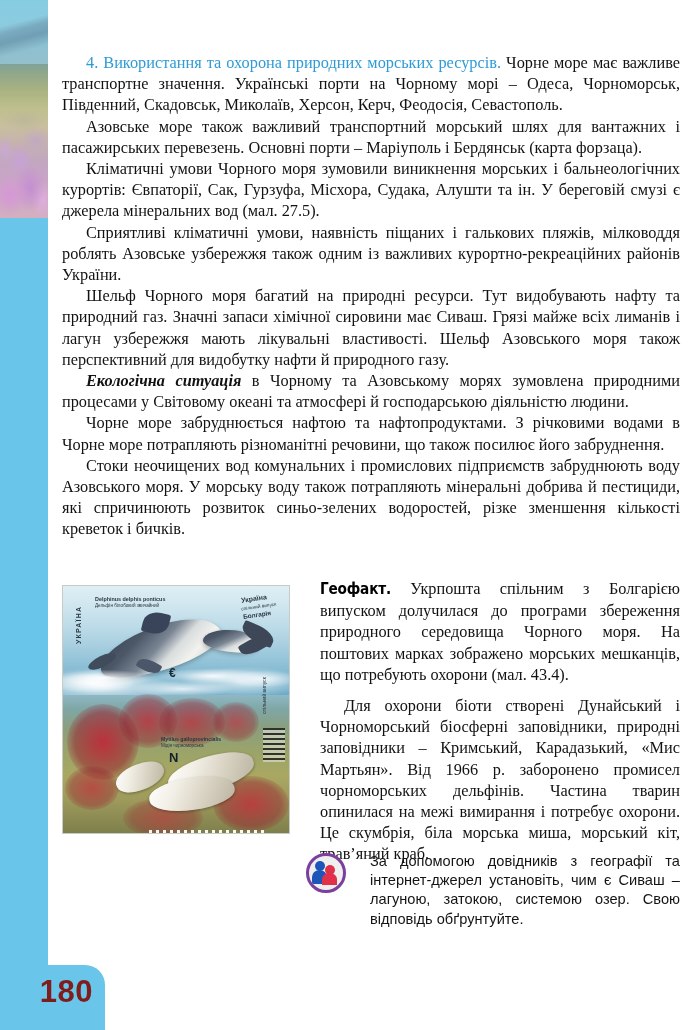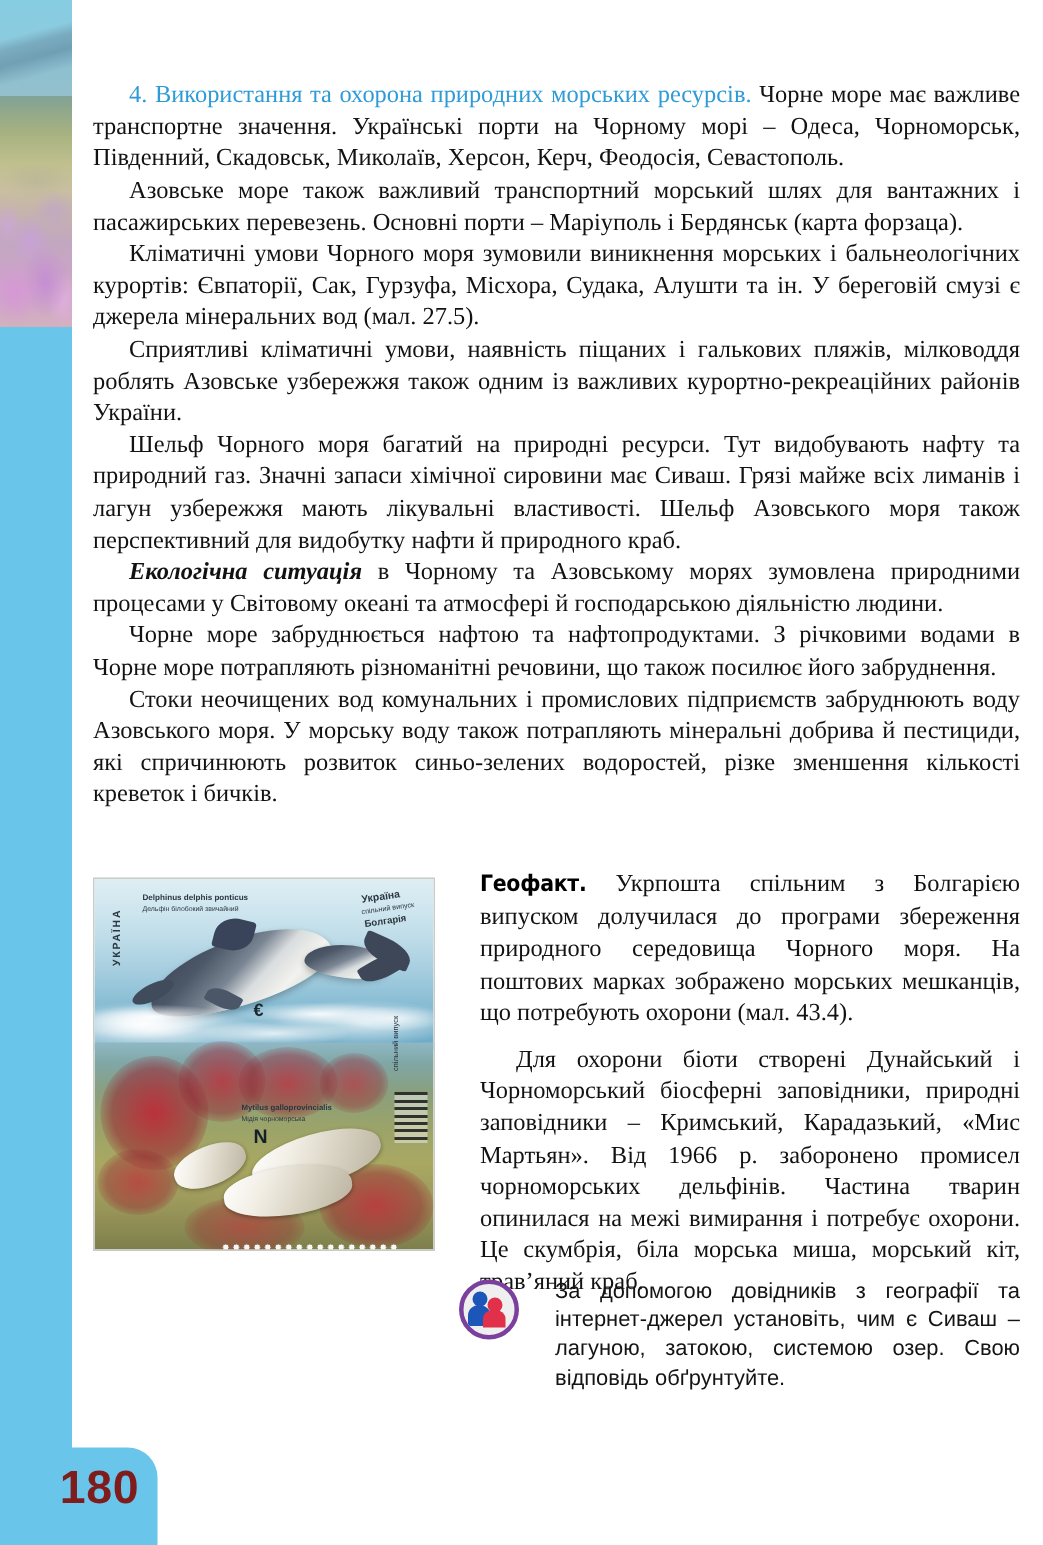--- a/index.html
+++ b/index.html
@@ -279,21 +279,21 @@
 <div id="content">
 
   <p class="para"><span class="sec-head">4. Використання та охорона природних морських ресурсів.</span><span> Чорне море має важливе транспортне значення. Українські порти на Чорному морі – Одеса, Чорноморськ, Південний, Скадовськ, Миколаїв, Херсон, Керч, Феодосія, Севастополь.</span></p>
 
   <p class="para">Азовське море також важливий транспортний морський шлях для вантажних і пасажирських перевезень. Основні порти – Маріуполь і Бердянськ (карта форзаца).</p>
 
   <p class="para">Кліматичні умови Чорного моря зумовили виникнення морських і бальнеологічних курортів: Євпаторії, Сак, Гурзуфа, Місхора, Судака, Алушти та ін. У береговій смузі є джерела мінеральних вод (мал. 27.5).</p>
 
   <p class="para">Сприятливі кліматичні умови, наявність піщаних і галькових пляжів, мілководдя роблять Азовське узбережжя також одним із важливих курортно-рекреаційних районів України.</p>
 
-  <p class="para">Шельф Чорного моря багатий на природні ресурси. Тут видобувають нафту та природний газ. Значні запаси хімічної сировини має Сиваш. Грязі майже всіх лиманів і лагун узбережжя мають лікувальні властивості. Шельф Азовського моря також перспективний для видобутку нафти й природного краб.</p>
+  <p class="para">Шельф Чорного моря багатий на природні ресурси. Тут видобувають нафту та природний газ. Значні запаси хімічної сировини має Сиваш. Грязі майже всіх лиманів і лагун узбережжя мають лікувальні властивості. Шельф Азовського моря також перспективний для видобутку нафти й природного газу.</p>
 
   <p class="para"><span class="ital">Екологічна ситуація</span><span> в Чорному та Азовському морях зумовлена природними процесами у Світовому океані та атмосфері й господарською діяльністю людини.</span></p>
 
   <p class="para">Чорне море забруднюється нафтою та нафтопродуктами. З річковими водами в Чорне море потрапляють різноманітні речовини, що також посилює його забруднення.</p>
 
   <p class="para">Стоки неочищених вод комунальних і промислових підприємств забруднюють воду Азовського моря. У морську воду також потрапляють мінеральні добрива й пестициди, які спричинюють розвиток синьо-зелених водоростей, різке зменшення кількості креветок і бичків.</p>
 </div>
 
 <div id="lower">
 

